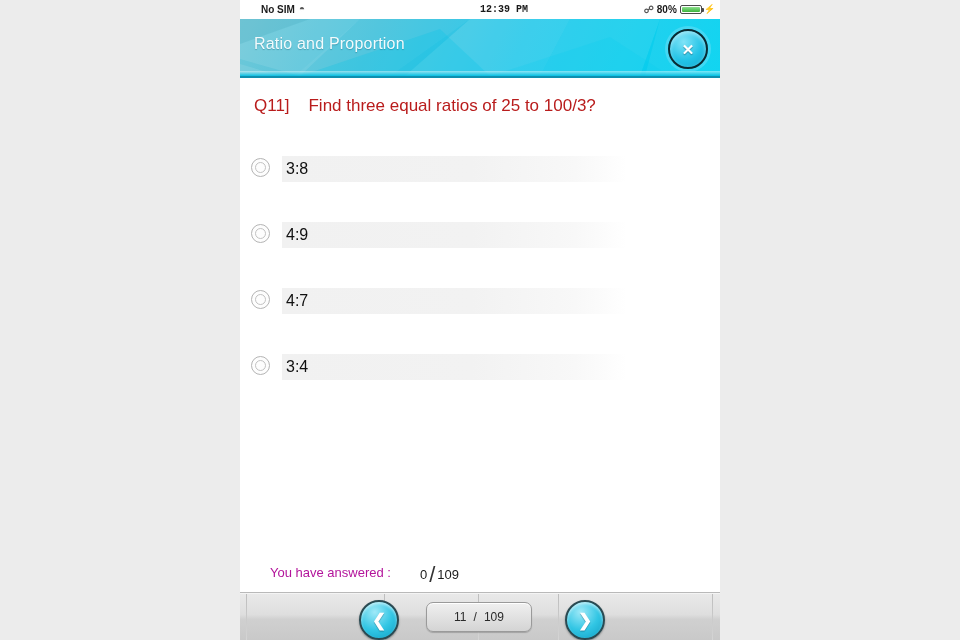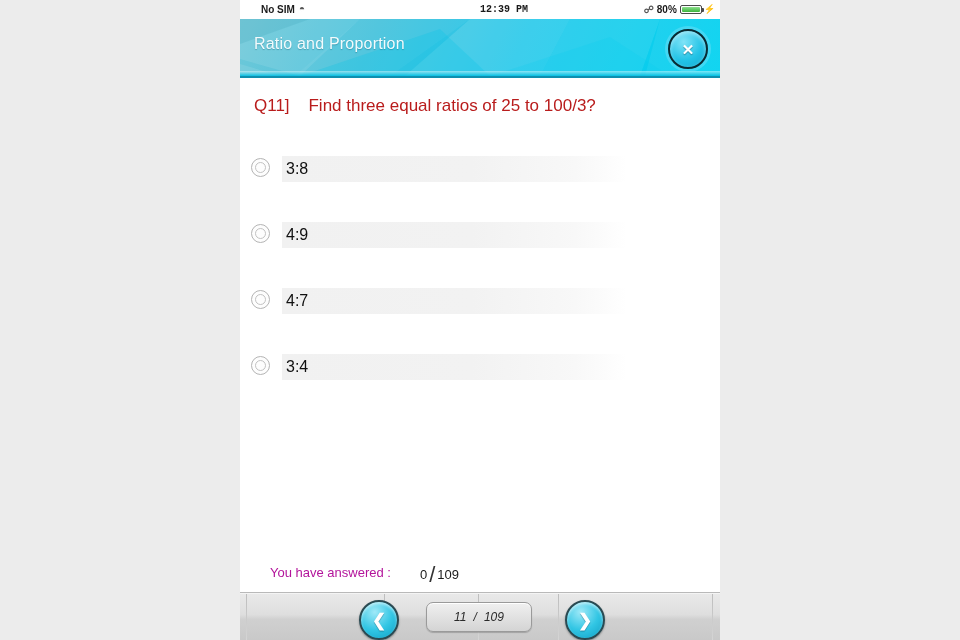--- a/index.html
+++ b/index.html
@@ -348,21 +348,20 @@
   }
   #page-indicator .pg-text {
     position: absolute;
     inset: 0;
     display: flex;
     align-items: center;
     justify-content: center;
     gap: 7px;
     font-size: 12px;
     color: #2a2a2a;
-    font-style: italic;
   }
 </style>
 </head>
 <body>
 
 <div id="device">
 
   <div id="statusbar">
     <div id="sb-left">
       <span>No SIM</span>

